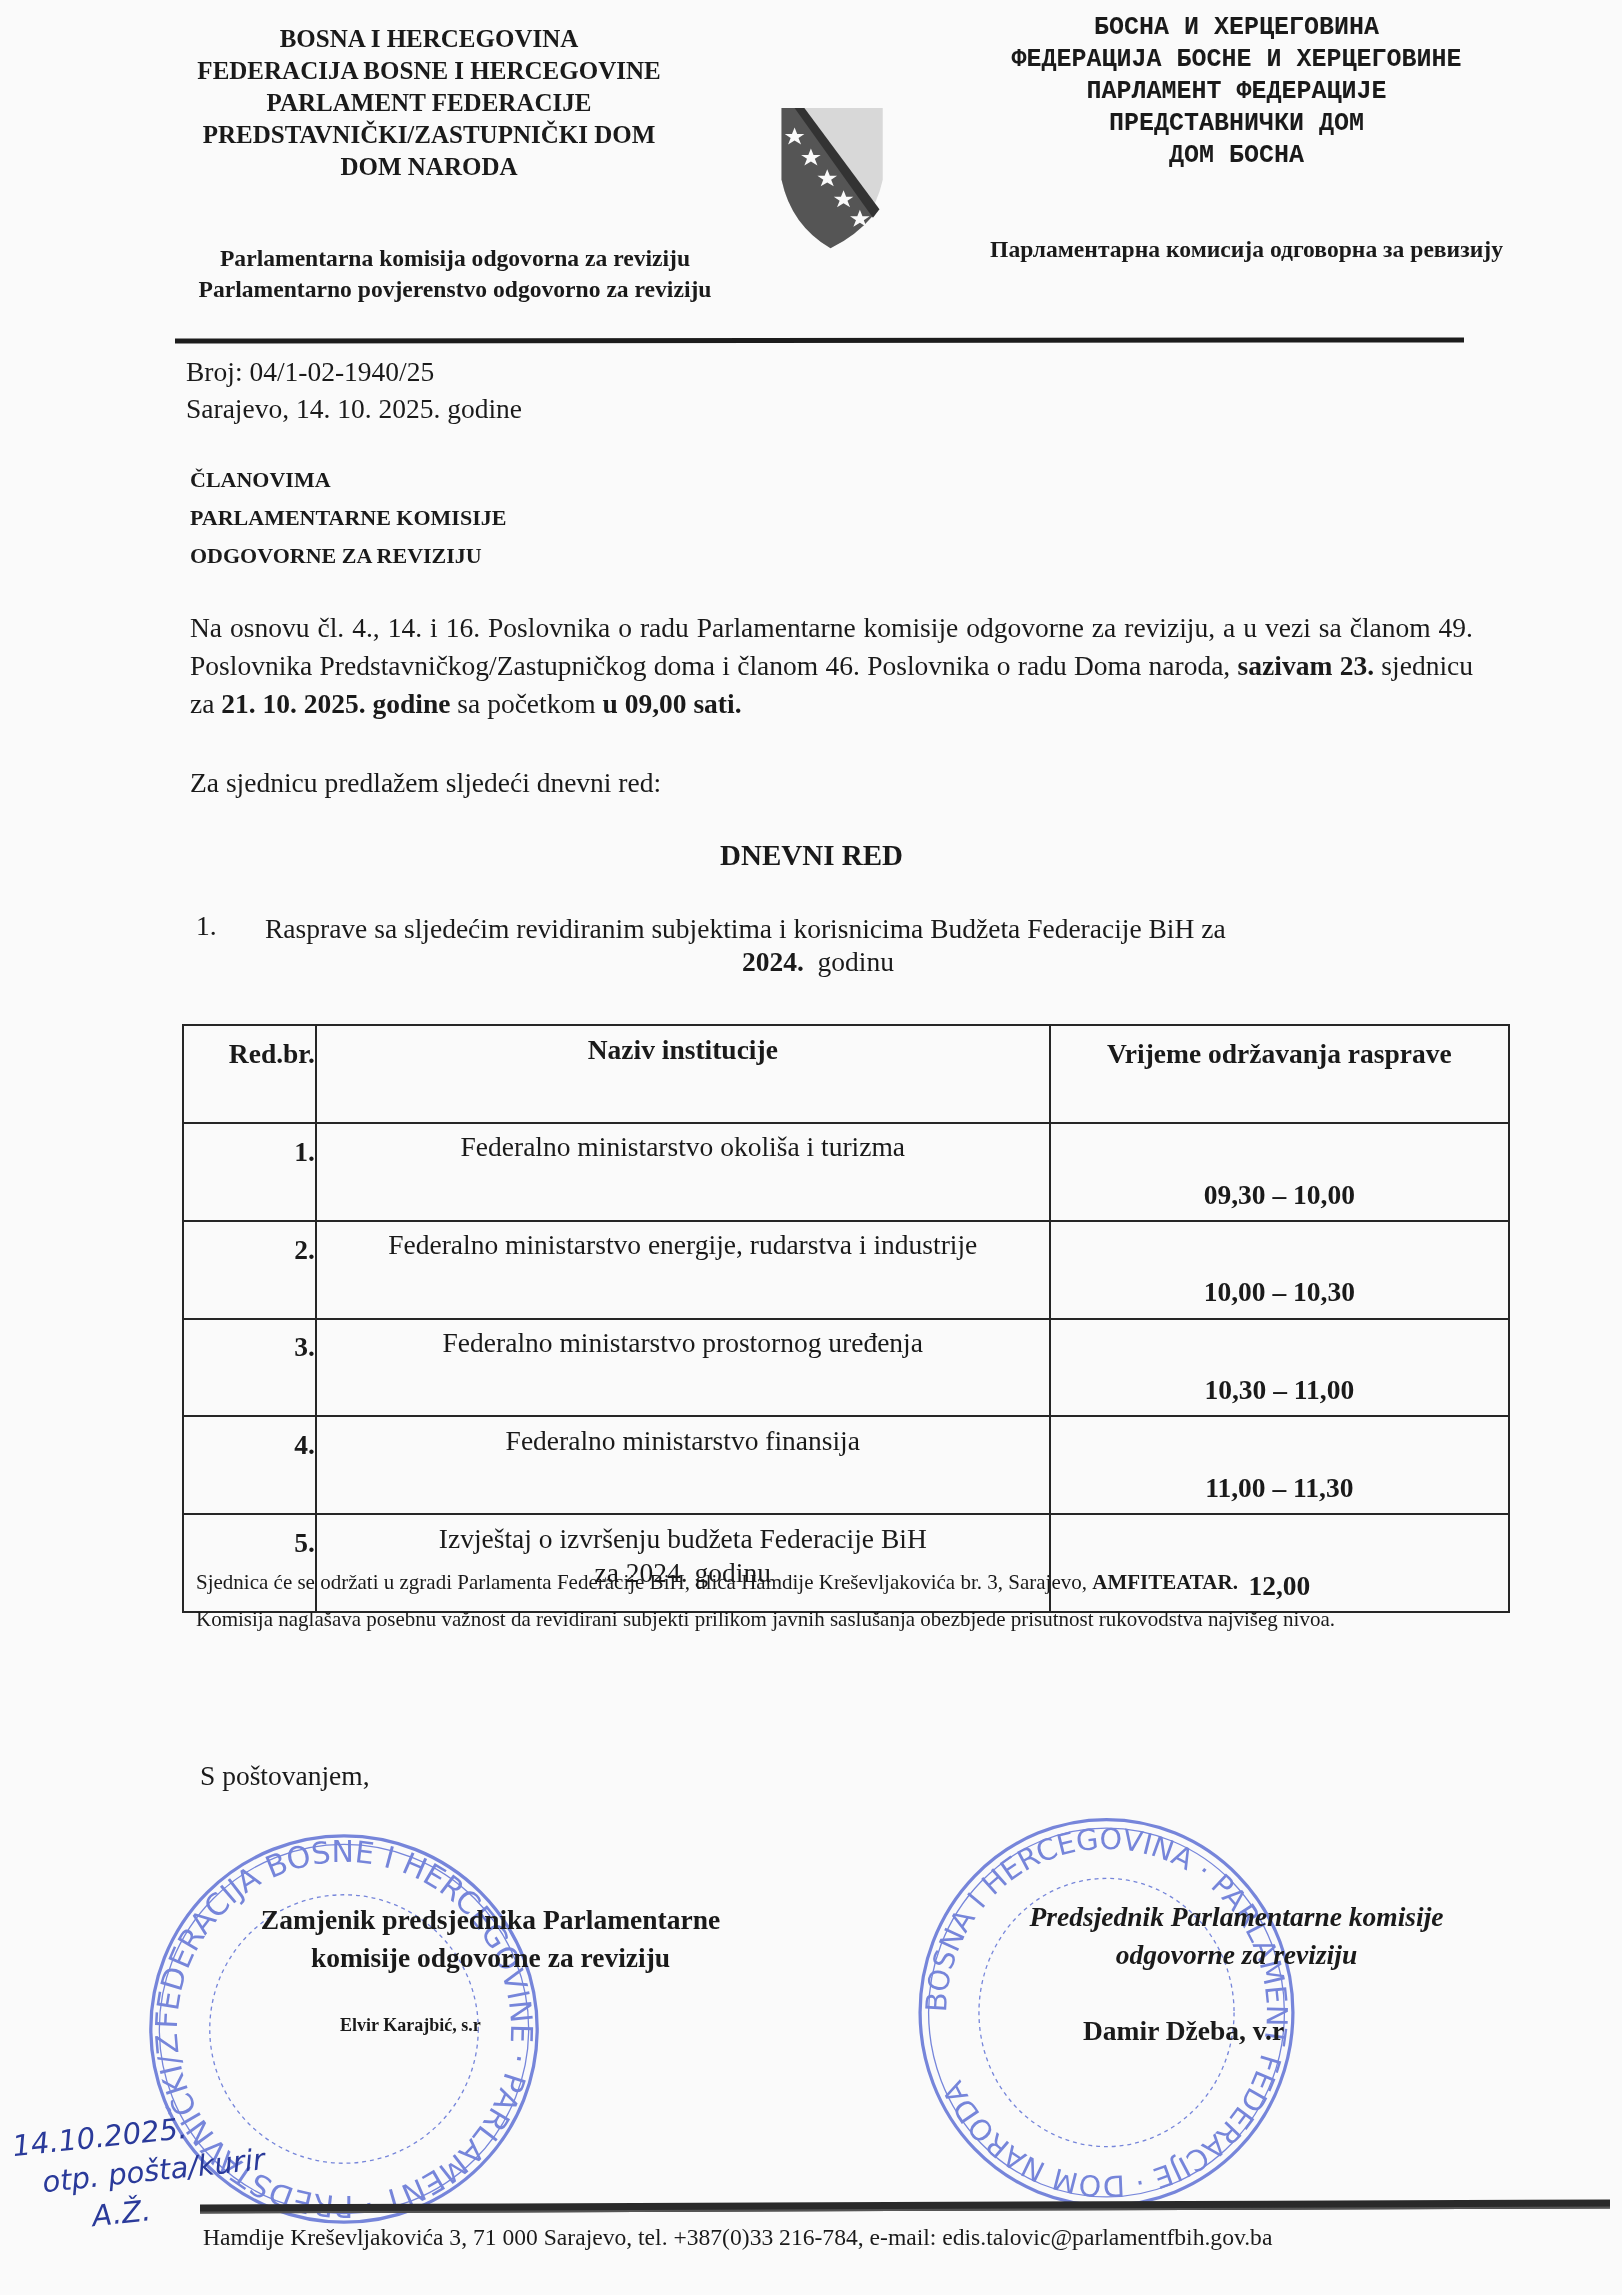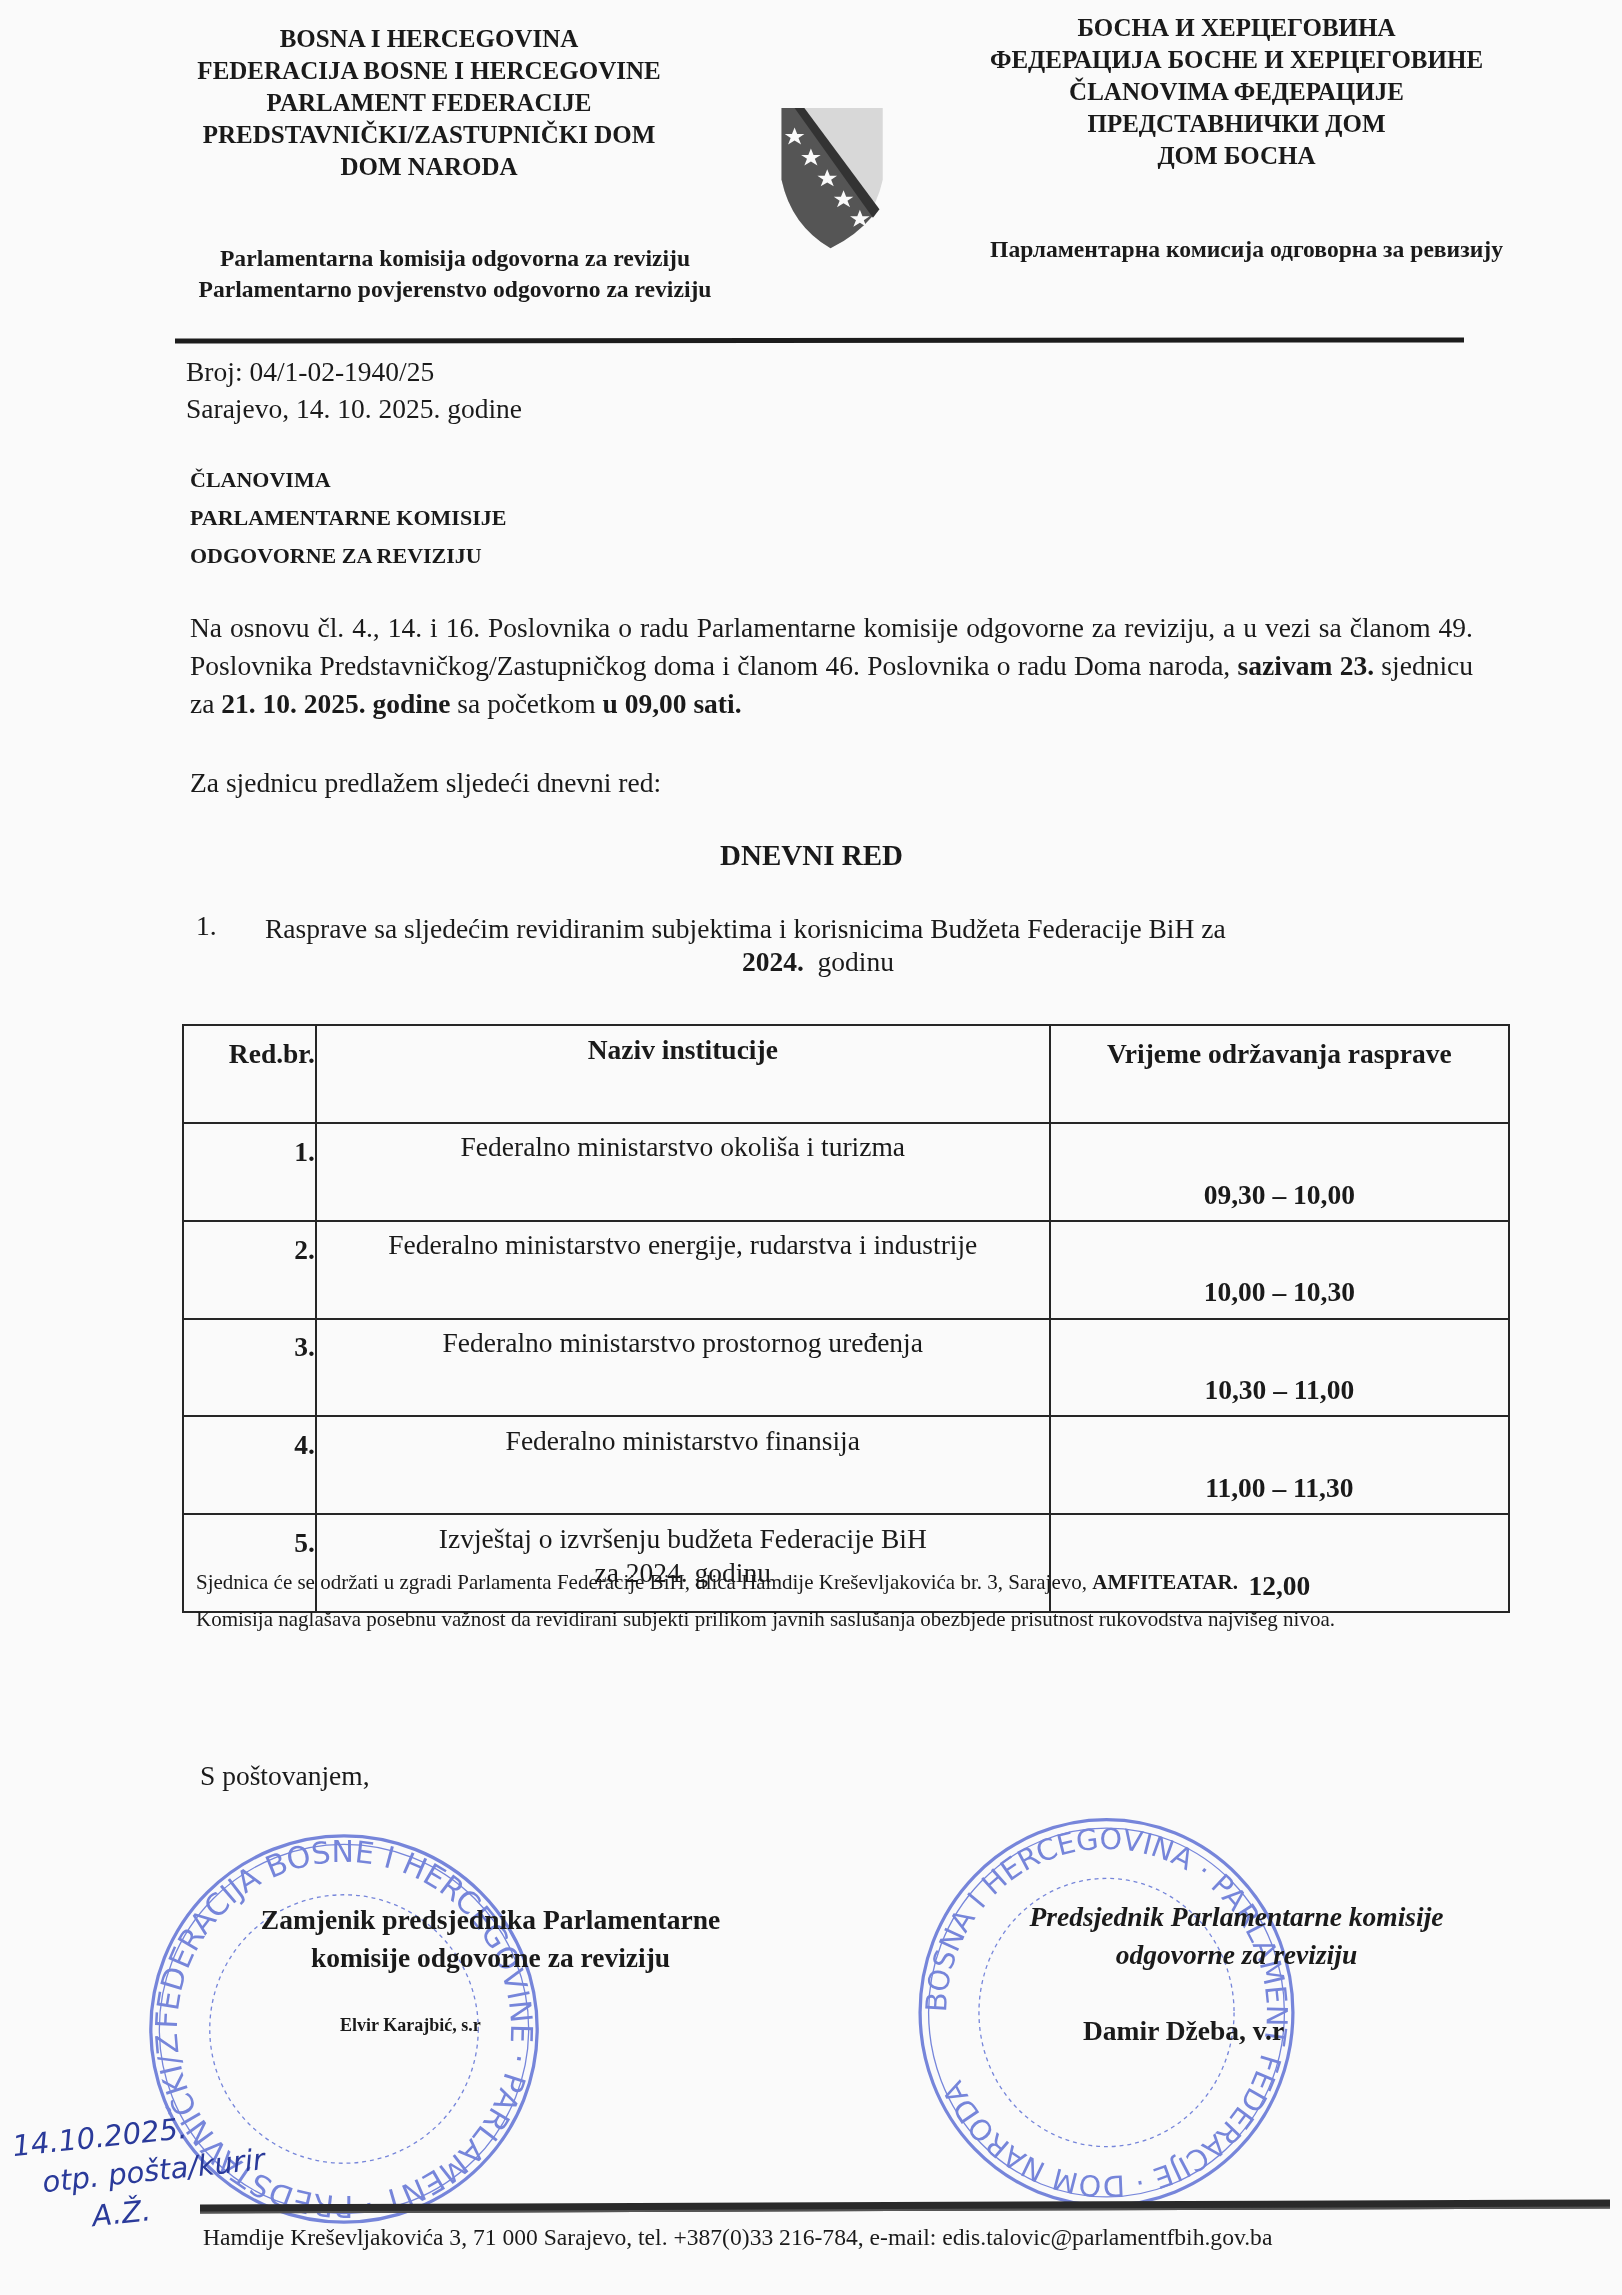--- a/index.html
+++ b/index.html
@@ -7,21 +7,21 @@
     width: 1623px; height: 2295px; position: relative; overflow: hidden;
     background: #fafafa;
     font-family: "Liberation Serif", "DejaVu Serif", serif;
     color: #1a1a1a;
   }
   .abs { position: absolute; }
   .center { text-align: center; }
 
   
   .hdr-left { left: 141px; top: 23px; width: 576px; font-size: 25px; line-height: 32px; font-weight: bold; }
-  .hdr-right { left: 929px; top: 11.8px; width: 615px; font-size: 25px; line-height: 32px; font-weight: bold; }
+  .hdr-right { left: 929px; top: 11.8px; width: 615px; font-size: 25px; line-height: 32px; font-weight: bold; font-family: Liberation Mono, monospace; }
   .hdr-sub-left { left: 141px; top: 243px; width: 628px; font-size: 23.6px; line-height: 31px; font-weight: bold; }
   .hdr-sub-right { left: 929px; top: 234px; width: 635px; font-size: 23.6px; line-height: 31px; font-weight: bold; }
   .coat { left: 775px; top: 101px; width: 111px; height: 151px; }
   .sep-line { left: 175px; top: 338px; width: 1289px; height: 4.6px; background: #1c1c1c; transform: rotate(-0.05deg); }
 
   
   .refs { left: 186px; top: 353px; font-size: 27.5px; line-height: 37px; }
   .recipient { left: 190px; top: 461px; font-size: 22px; line-height: 38px; font-weight: bold; }
   .intro { left: 190px; top: 609px; width: 1283px; font-size: 27.5px; line-height: 38px; text-align: justify; }
   .proposal { left: 190px; top: 764px; font-size: 27.5px; line-height: 37px; }
@@ -62,21 +62,21 @@
   <div>BOSNA I HERCEGOVINA</div>
   <div>FEDERACIJA BOSNE I HERCEGOVINE</div>
   <div>PARLAMENT FEDERACIJE</div>
   <div>PREDSTAVNIČKI/ZASTUPNIČKI DOM</div>
   <div>DOM NARODA</div>
 </div>
 
 <div class="abs hdr-right center">
   <div>БОСНА И ХЕРЦЕГОВИНА</div>
   <div>ФЕДЕРАЦИЈА БОСНЕ И ХЕРЦЕГОВИНЕ</div>
-  <div>ČLANOVIMA ФЕДЕРАЦИЈЕ</div>
+  <div>ПАРЛАМЕНТ ФЕДЕРАЦИЈЕ</div>
   <div>ПРЕДСТАВНИЧКИ ДОМ</div>
   <div>ДОМ БОСНА</div>
 </div>
 
 <svg class="abs coat" viewBox="0 0 170 230">
   <path d="M10 10 L165 10 L165 120 Q150 190 85 225 Q25 190 10 120 Z" fill="#d8d8d8"></path>
   <path d="M10 10 L35 10 L150 175 Q125 205 85 225 Q25 190 10 120 Z" fill="#555"></path>
   <path d="M30 10 L45 10 L160 165 L150 178 Z" fill="#333"></path>
   <g fill="#fafafa">
     <polygon points="30,40 34,50 45,50 36,56 40,66 30,60 20,66 24,56 15,50 26,50"></polygon>

